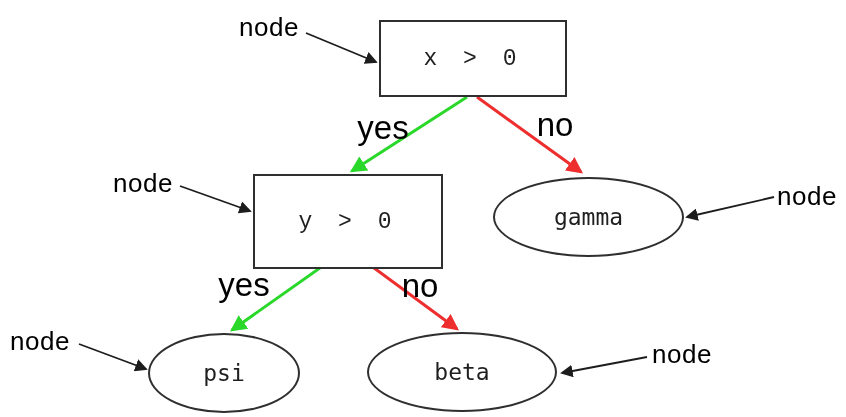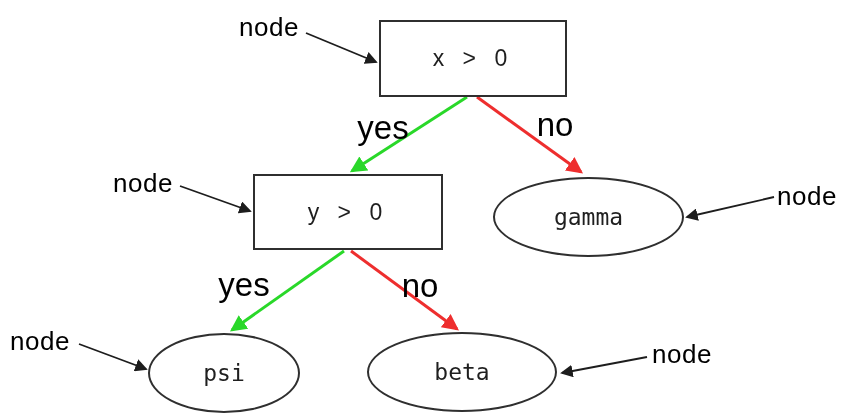--- a/index.html
+++ b/index.html
@@ -26,21 +26,21 @@
     position: absolute;
     box-sizing: border-box;
     border: 2px solid #2f2f2f;
     background: #ffffff;
     display: flex;
     align-items: center;
     justify-content: center;
     color: #1f1f1f;
   }
   .node.rect .node-label {
-    font-family: Liberation Sans, sans-serif;
+    font-family: Liberation Mono, monospace;
     font-size: 23px;
     letter-spacing: 6px;
     white-space: pre;
   }
   .node.ellipse {
     border-radius: 50%;
   }
   .node.ellipse .node-label {
     font-family: "DejaVu Sans Mono", monospace;
     font-size: 23px;
@@ -87,21 +87,21 @@
     <line x1="180" y1="186" x2="250" y2="211" stroke-width="1.8" marker-end="url(#arrow-black)" stroke="#1d1d1d"></line>
     <line x1="774" y1="197" x2="687" y2="217" stroke-width="1.8" marker-end="url(#arrow-black)" stroke="#1d1d1d"></line>
     <line x1="79" y1="344" x2="146" y2="369" stroke-width="1.8" marker-end="url(#arrow-black)" stroke="#1d1d1d"></line>
     <line x1="647" y1="357" x2="562" y2="373" stroke-width="1.8" marker-end="url(#arrow-black)" stroke="#1d1d1d"></line>
   </svg>
 
   <div class="node rect" style="left:379px; top:20px; width:188px; height:77px;">
     <span class="node-label">x &gt; 0</span>
   </div>
 
-  <div class="node rect" style="left:253px; top:174px; width:190px; height:76px;">
+  <div class="node rect" style="left:253px; top:174px; width:190px; height:95px;">
     <span class="node-label">y &gt; 0</span>
   </div>
 
   <div class="node ellipse" style="left:148px; top:333px; width:152px; height:80px;">
     <span class="node-label">psi</span>
   </div>
 
   <div class="node ellipse" style="left:493px; top:177px; width:191px; height:80px;">
     <span class="node-label">gamma</span>
   </div>

